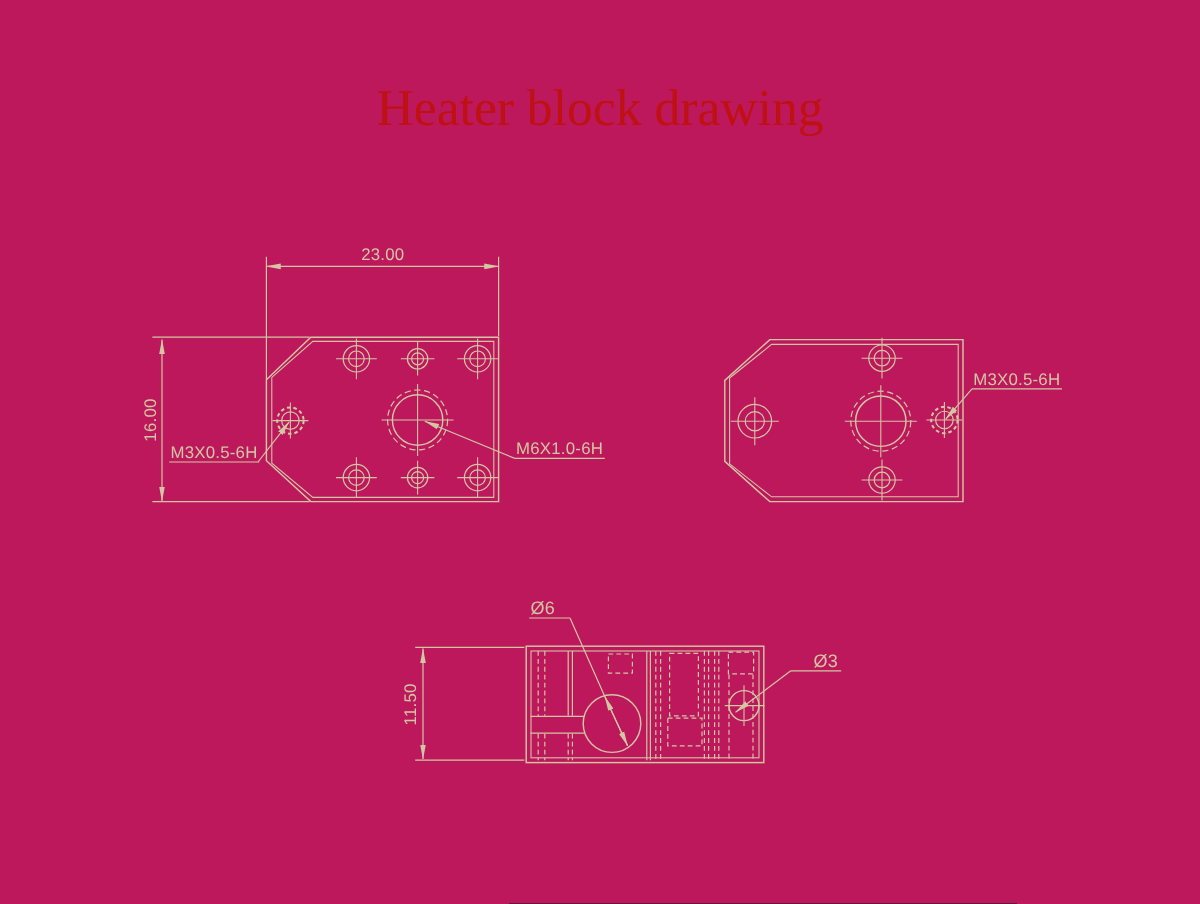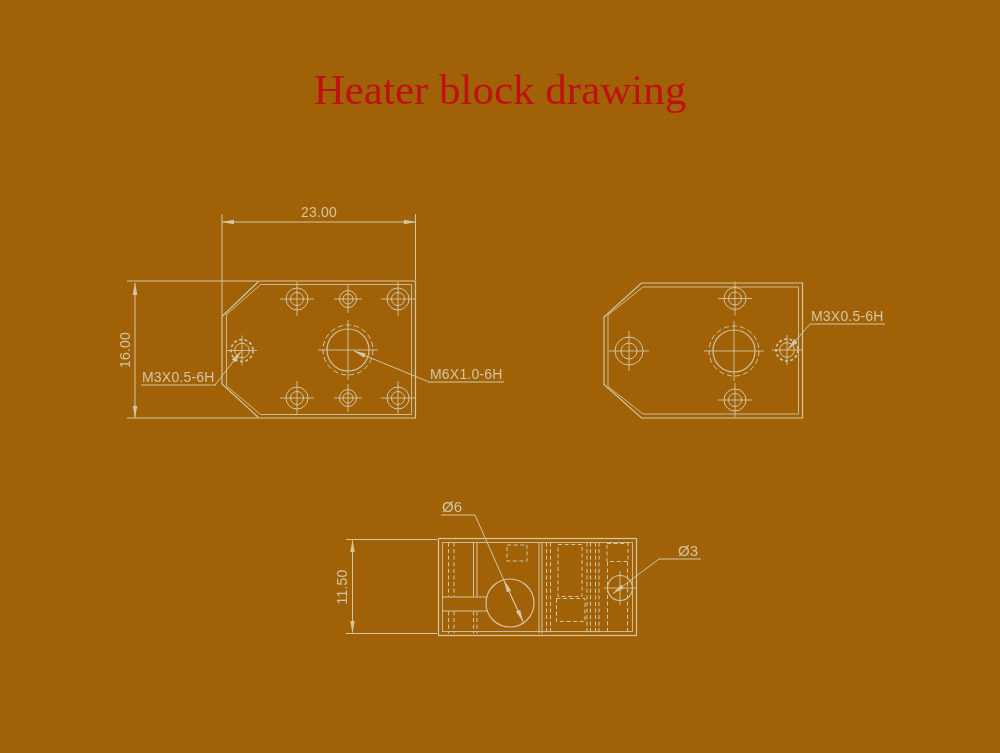--- a/index.html
+++ b/index.html
@@ -1,16 +1,16 @@
 <!DOCTYPE html>
 <html><head>
 <meta charset="utf-8">
 <style>
   html,body{margin:0;padding:0;background:#1f1c1b;}
-  .stage{position:relative;width:1000px;height:753px;background:#a16207;overflow:hidden;
+  .stage{position:relative;width:1000px;height:753px;background:#be185d;overflow:hidden;
          font-family:"Liberation Sans",sans-serif;}
   svg{display:block}
   .ln{stroke:#d2c6a3;fill:none;stroke-width:1.2;}
   .thin{stroke-width:1;}
   .inner{stroke-width:0.9;}
   .cl{stroke:#d2c6a3;fill:none;stroke-width:0.9;}
   .hid{stroke:#d2c6a3;fill:none;stroke-width:1;stroke-dasharray:4 2.6;}
   .thr{stroke:#d2c6a3;fill:none;stroke-width:1;stroke-dasharray:5.2 3;}
   .scallop{stroke:#d2c6a3;fill:none;stroke-width:1.7;stroke-dasharray:3 2.4;}
   .dim{stroke:#d2c6a3;fill:none;stroke-width:1;}

